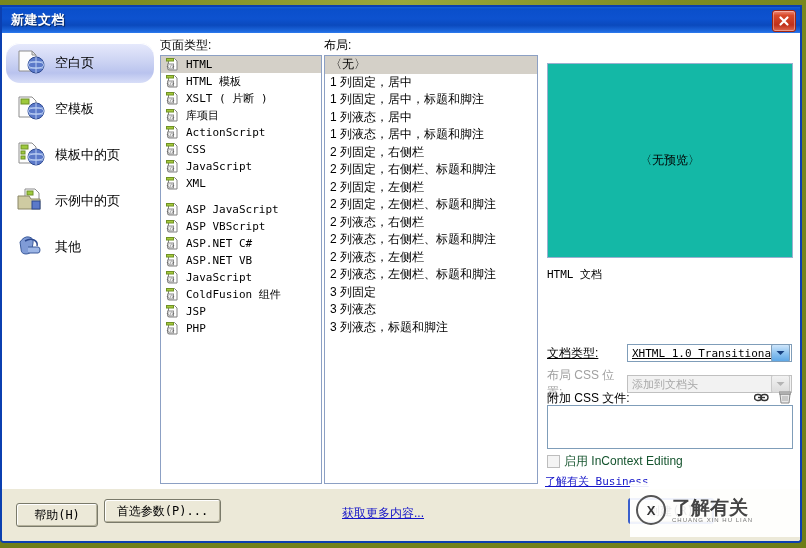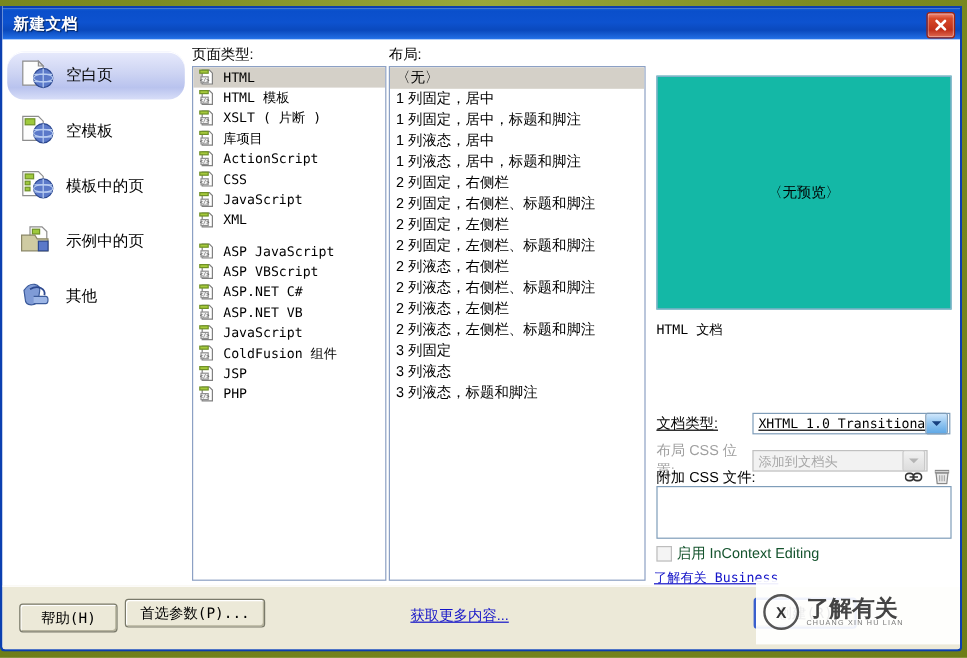--- a/index.html
+++ b/index.html
@@ -349,21 +349,21 @@
         <span class="arrow">
           <svg width="9" height="6" viewBox="0 0 9 6">
               <path d="M0.5 1 L4.5 5 L8.5 1" fill="#17407f"></path>
             </svg>
         </span>
       </span>
     </div>
 
     <div class="frow" style="left:545px;top:334px;">
       <span class="flabel dim" style="width:80px;">布局 CSS 位置:</span>
-      <span class="combo disabled" style="width:146px;font-family:Liberation Serif, serif;">
+      <span class="combo disabled" style="width:165px;font-family:Liberation Serif, serif;">
         <span class="val">添加到文档头</span>
         <span class="arrow">
           <svg width="9" height="6" viewBox="0 0 9 6">
               <path d="M0.5 1 L4.5 5 L8.5 1" fill="#b4b4b4"></path>
             </svg>
         </span>
       </span>
     </div>
 
     <div class="frow" style="left:545px;top:357px;width:244px;justify-content:space-between;">

